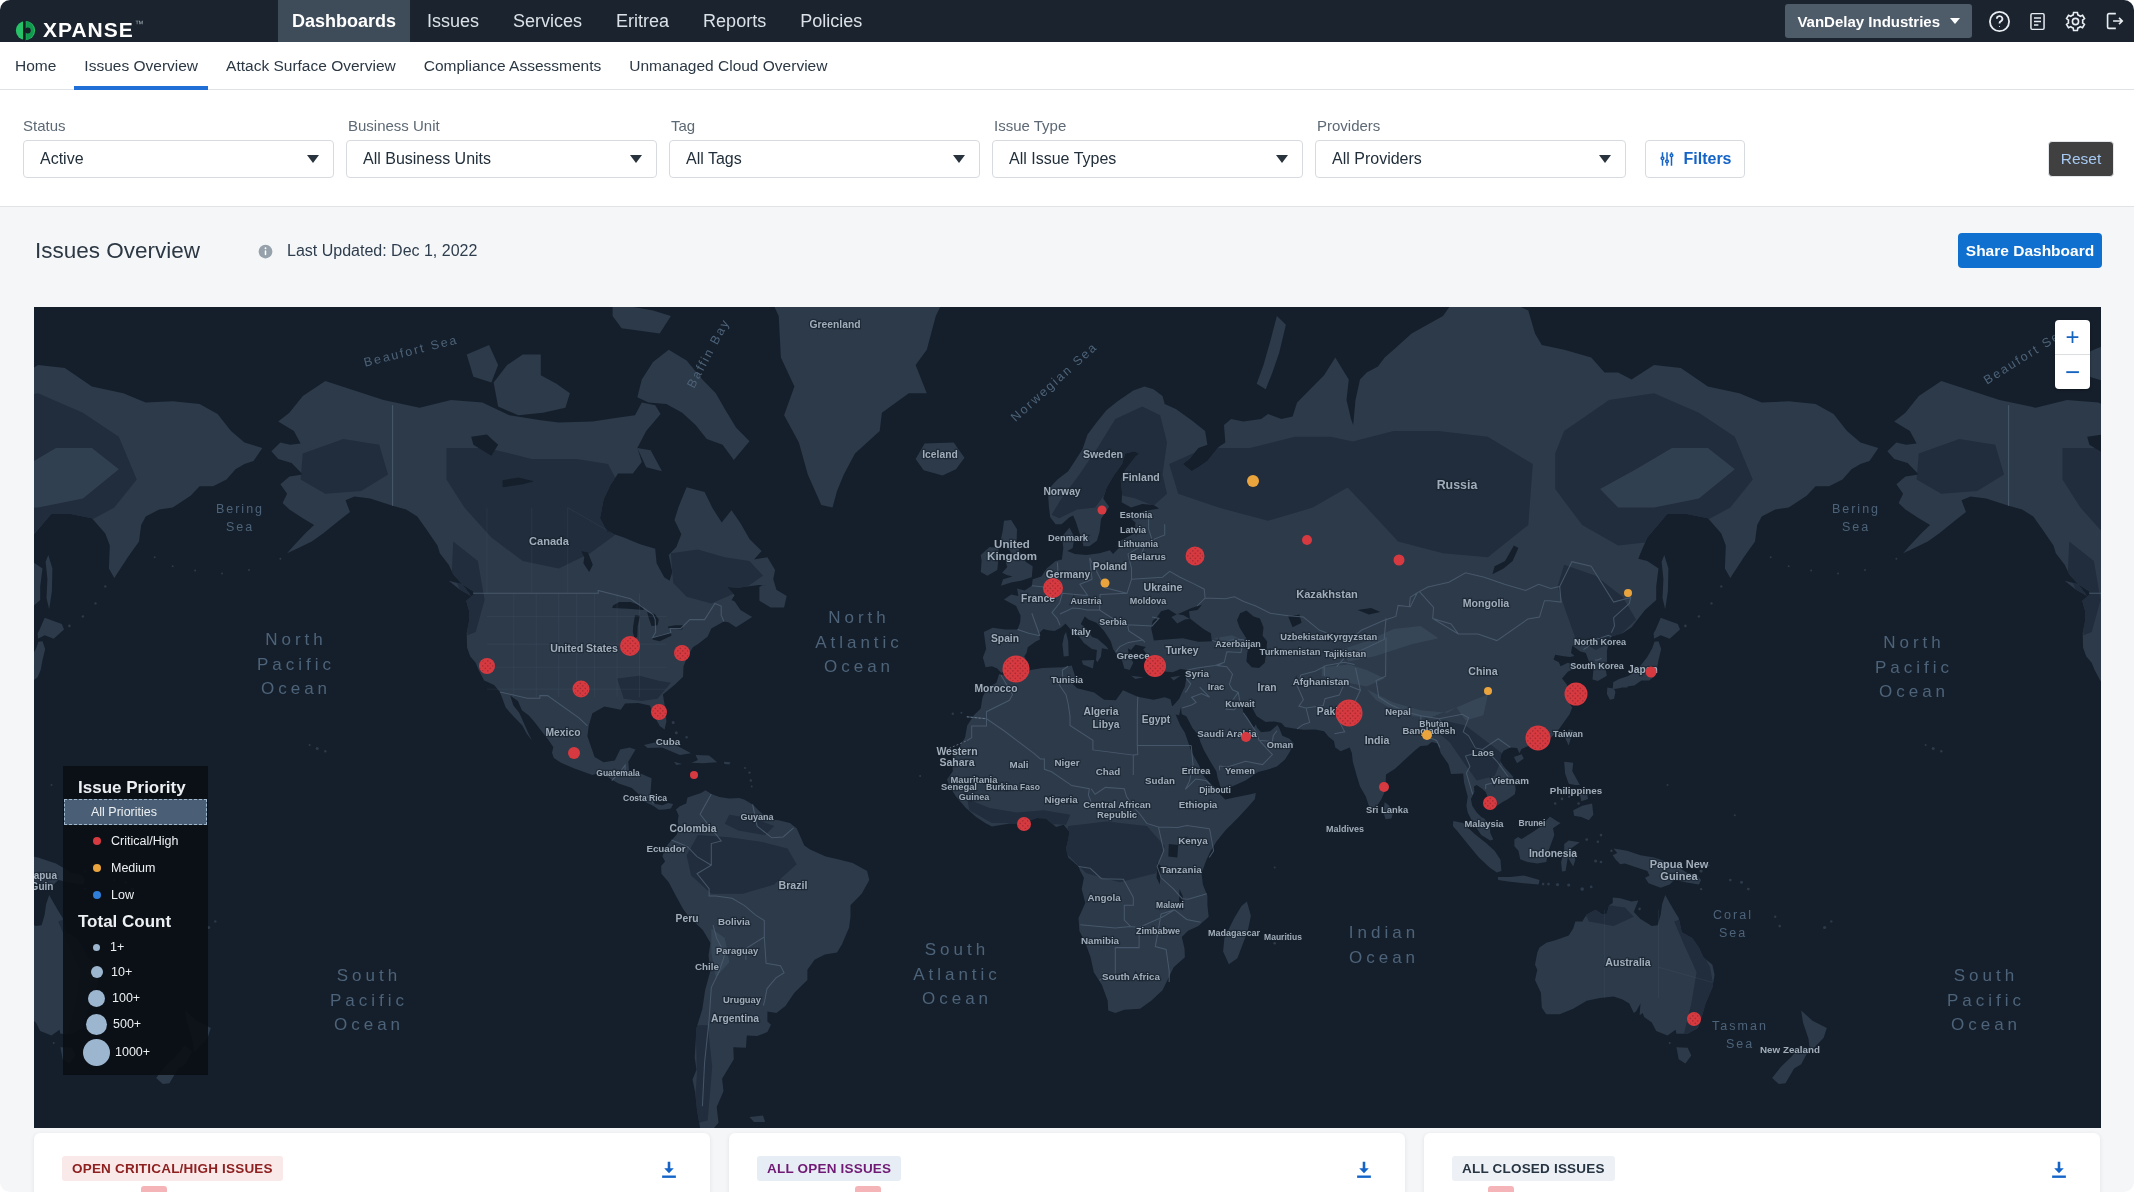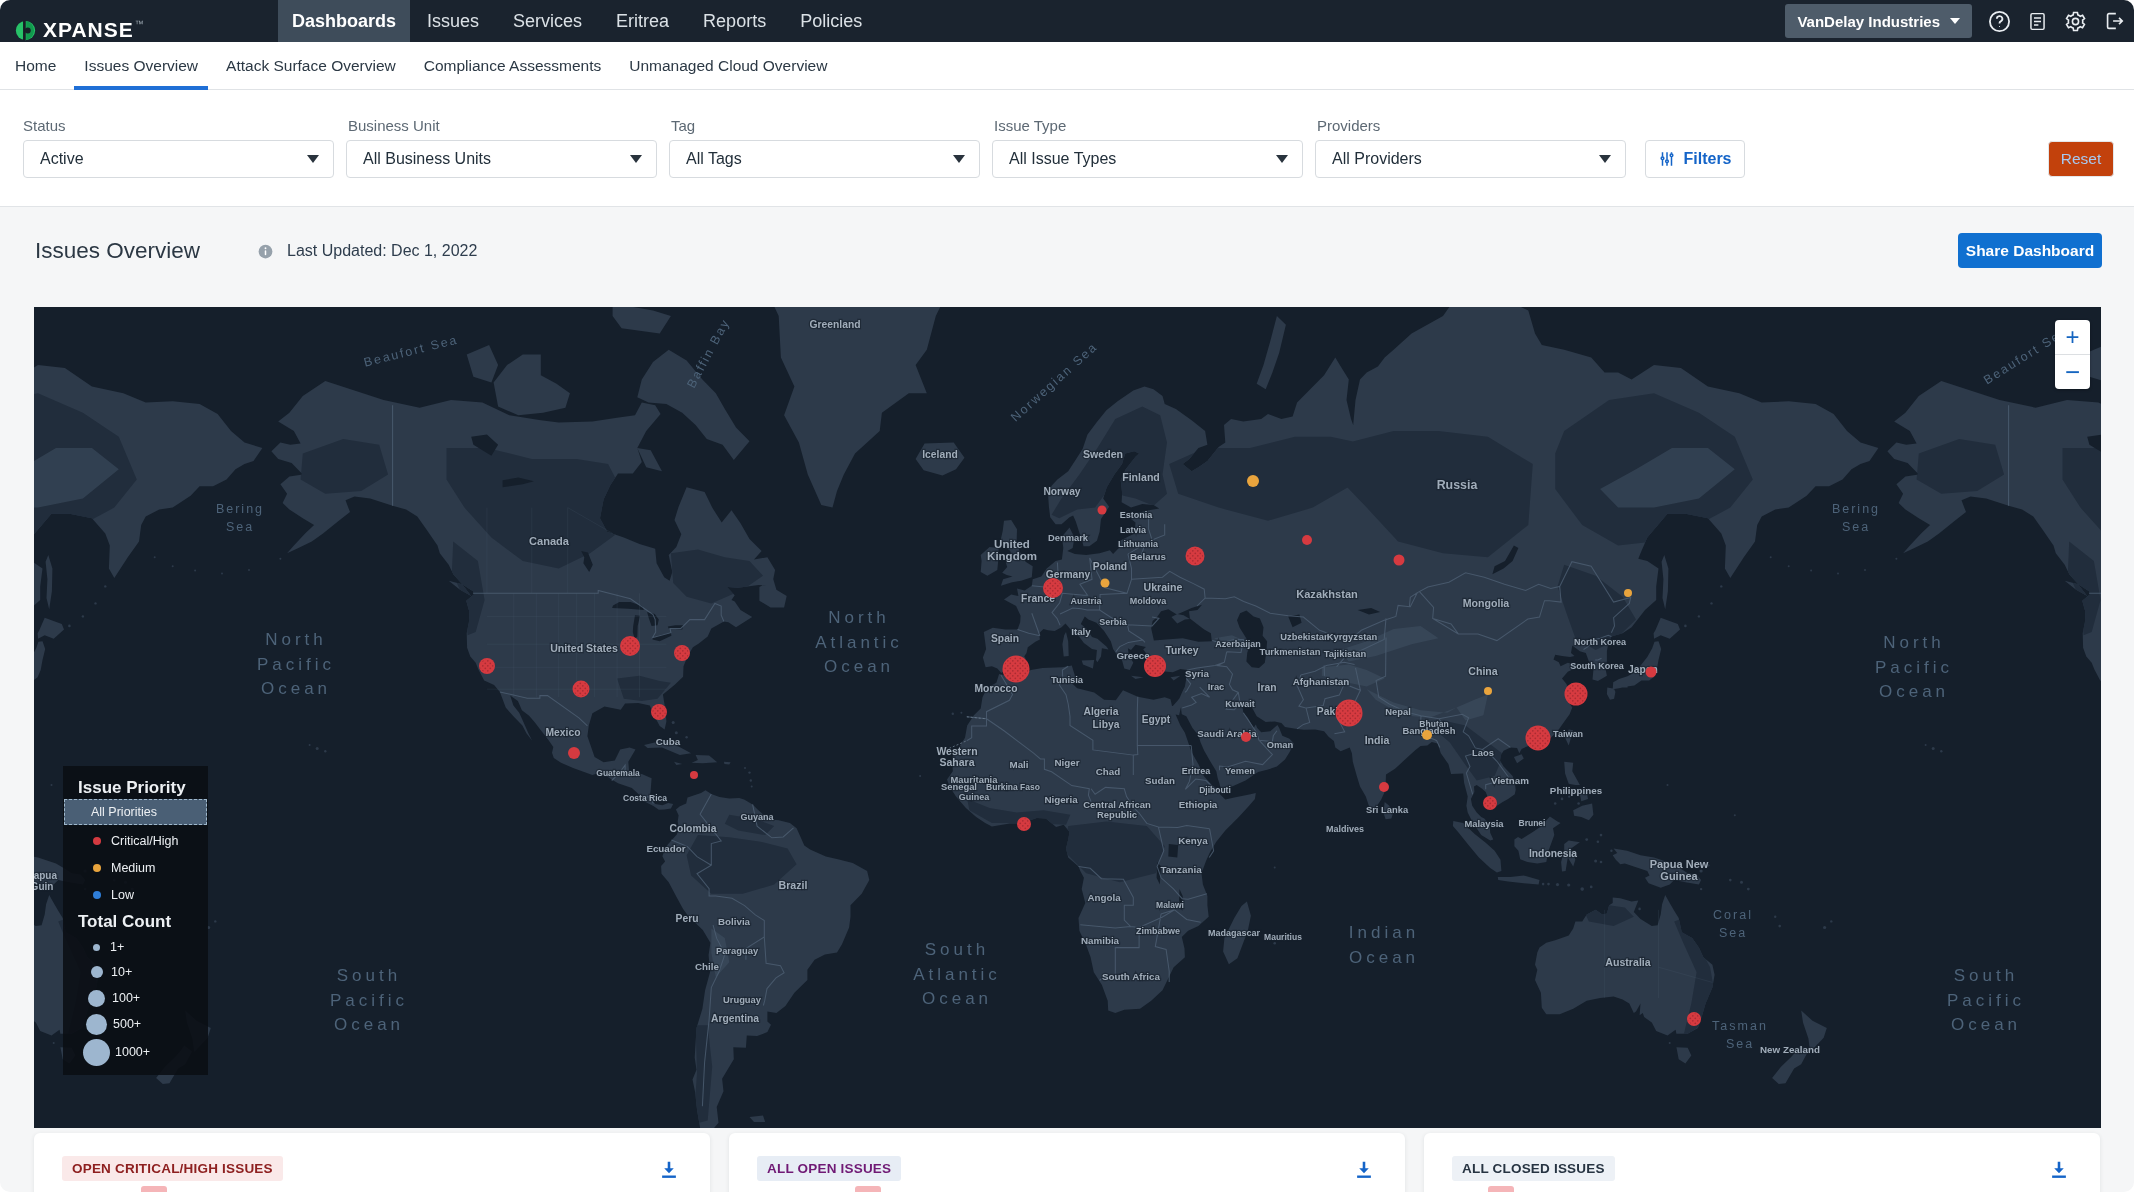--- a/index.html
+++ b/index.html
@@ -19,21 +19,21 @@
 
 #subnav { position:absolute; left:0; top:42px; width:2134px; height:48px; background:#fff; border-bottom:1px solid #e0e3e6; display:flex; align-items:center; padding-left:5px; }
 .stab { position:relative; height:48px; display:flex; align-items:center; padding:0 10px; margin-right:8px; color:#2b3844; font-size:15.5px; }
 .stab.active::after { content:""; position:absolute; left:0; right:0; bottom:0; height:4px; background:#1f6fd6; }
 
 #filters { position:absolute; left:0; top:90px; width:2134px; height:117px; background:#fff; border-bottom:1px solid #e1e4e7; }
 .flabel { position:absolute; top:27px; font-size:15px; color:#5d6974; }
 .fsel { position:absolute; top:50px; width:311px; height:38px; border:1px solid #d7dbdf; border-radius:4px; background:#fff; display:flex; align-items:center; padding:0 16px; font-size:16px; font-weight:500; color:#222f3a; }
 .fsel .car { position:absolute; right:14px; width:0; height:0; border-left:6.5px solid transparent; border-right:6.5px solid transparent; border-top:8px solid #29333d; }
 #fbtn { position:absolute; left:1645px; top:50px; width:100px; height:38px; border:1px solid #d7dbdf; border-radius:4px; background:#fff; display:flex; align-items:center; justify-content:center; gap:7px; color:#1464c8; font-size:16px; font-weight:700; }
-#reset { position:absolute; left:2048px; top:51px; width:66px; height:36px; border:1px solid #e4e7ea; border-radius:4px; color:#a7c9f1; font-size:15.5px; display:flex; align-items:center; justify-content:center; background:#c2410c; }
+#reset { position:absolute; left:2048px; top:51px; width:66px; height:36px; border:1px solid #e4e7ea; border-radius:4px; color:#a7c9f1; font-size:15.5px; display:flex; align-items:center; justify-content:center; background:#404040; }
 
 #title { position:absolute; left:35px; top:238px; font-size:22.5px; color:#2c3844; font-weight:500; }
 #lastupd { position:absolute; left:258px; top:242px; font-size:16px; color:#2e3d4d; font-weight:400; display:flex; align-items:center; gap:18px; }
 #sharebtn { position:absolute; left:1958px; top:233px; width:144px; height:35px; background:#1070d0; border-radius:4px; color:#fff; font-size:15.5px; font-weight:600; display:flex; align-items:center; justify-content:center; }
 
 #map { position:absolute; left:34px; top:307px; width:2067px; height:821px; background:#151f2b; }
 #legend { position:absolute; left:29px; top:459px; width:145px; height:309px; background:rgba(10,14,19,0.87); color:#edf0f3; }
 .lgh { position:absolute; left:15px; font-size:17px; font-weight:700; }
 .lgall { position:absolute; top:33px; left:1px; right:1px; height:26px; background:#4a5f75; border:1px dashed #9fb8cc; display:flex; align-items:center; padding-left:26px; font-size:12.5px; }
 .lgi { position:absolute; left:0; height:20px; display:flex; align-items:center; font-size:12.5px; }

